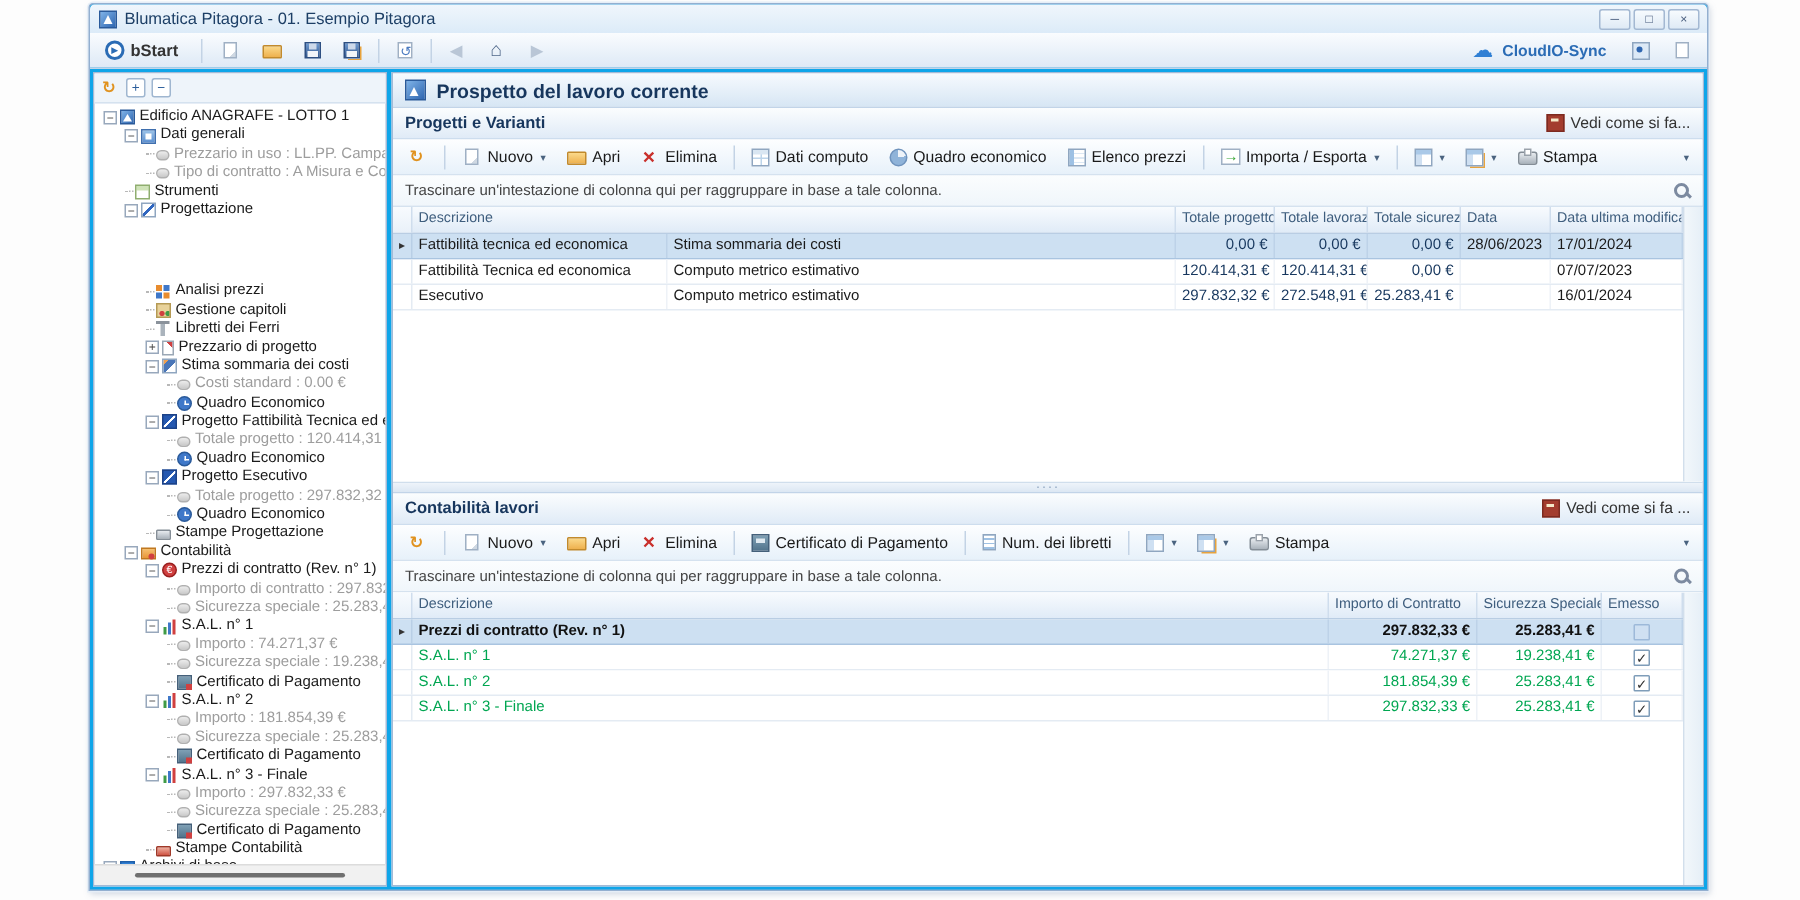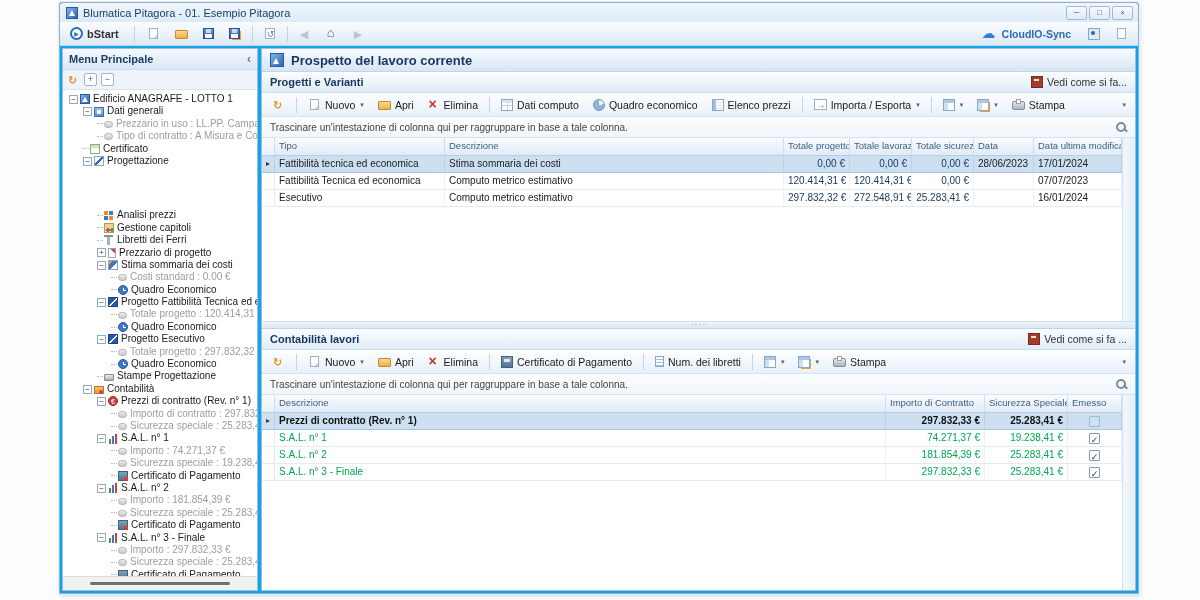--- a/index.html
+++ b/index.html
@@ -204,24 +204,20 @@
             <span class="ic ic-usercard"></span>
           </span>
         <span class="tbtn">
             <span class="ic ic-doc2"></span>
           </span>
       </span>
     </div>
 
     <div class="body">
       <div class="sidebar">
-        <div class="sidebar-head">
-          <span>Menu Principale</span>
-          <span class="collapse">‹</span>
-        </div>
         <div class="sidebar-tools">
           <span class="ic ic-refresh"></span>
           <span class="sq-btn">+</span>
           <span class="sq-btn">−</span>
         </div>
         <div class="tree">
             <div class="tnode" style="padding-left: 3px;">
               <span class="texp">−</span>
               <span class="tic tic-building"></span>
               <span class="tlabel">Edificio ANAGRAFE - LOTTO 1</span>
@@ -237,21 +233,21 @@
               <span class="tlabel muted">Prezzario in uso : LL.PP. Campania 202</span>
             </div>
             <div class="tnode" style="padding-left: 31px;">
               <span class="stub"></span>
               <span class="tic tic-tag"></span>
               <span class="tlabel muted">Tipo di contratto : A Misura e Corpo</span>
             </div>
             <div class="tnode" style="padding-left: 17px;">
               <span class="stub"></span>
               <span class="tic tic-anagrafica"></span>
-              <span class="tlabel">Certificato</span>
+              <span class="tlabel">Strumenti</span>
             </div>
             <div class="tnode" style="padding-left: 17px;">
               <span class="texp">−</span>
               <span class="tic tic-progettazione"></span>
               <span class="tlabel">Progettazione</span>
             </div>
             <div class="tnode" style="padding-left: 31px; margin-top: 42px;">
               <span class="stub"></span>
               <span class="tic tic-analisi"></span>
               <span class="tlabel">Analisi prezzi</span>
@@ -484,21 +480,20 @@
               <span class="end-dd">▾</span>
             </div>
           <div class="groupbar">
             <span>Trascinare un'intestazione di colonna qui per raggruppare in base a tale colonna.</span>
             <span class="ic ic-search"></span>
           </div>
           <div class="grid-area">
             <div class="vgutter"></div>
             <div class="grid-header">
                 <span class="ind"></span>
-                <span class="hcell" style="width: 170px;">Tipo</span>
                 <span class="hcell grow">Descrizione</span>
                 <span class="hcell" style="width: 66px;">Totale progetto</span>
                 <span class="hcell" style="width: 62px;">Totale lavorazi...</span>
                 <span class="hcell" style="width: 62px;">Totale sicurezza</span>
                 <span class="hcell" style="width: 60px;">Data</span>
                 <span class="hcell" style="width: 88px;">Data ultima modifica</span>
               </div>
             <div class="grid-rows">
                 <div class="grow-row sel">
                   <span class="ind">▸</span>

